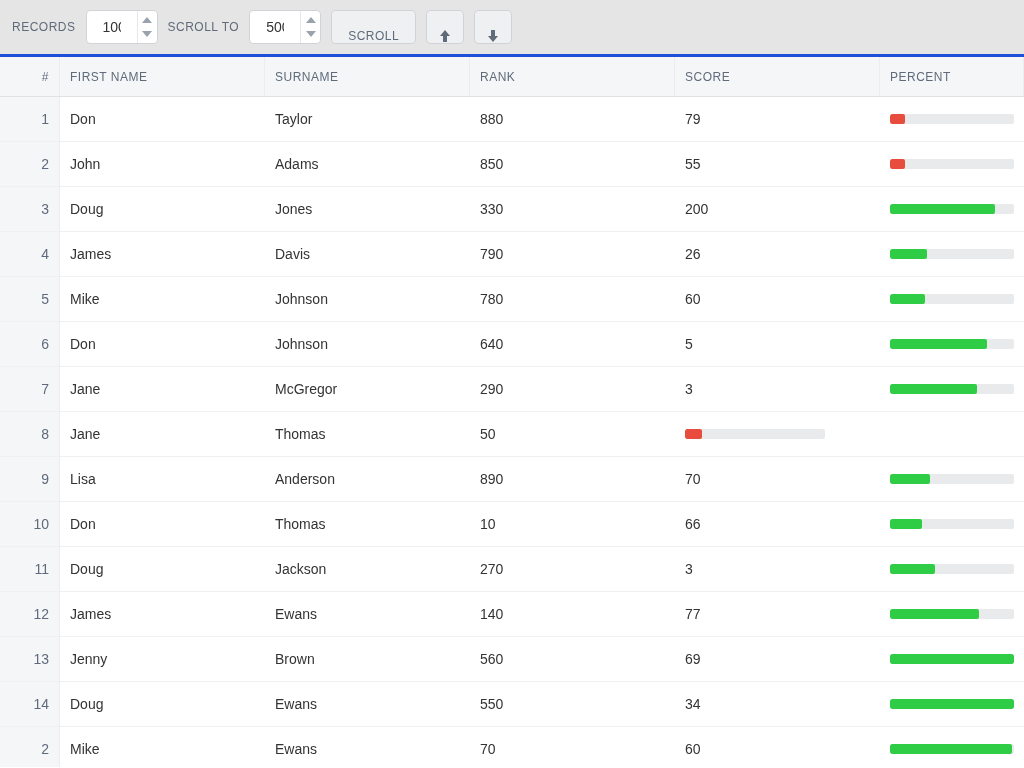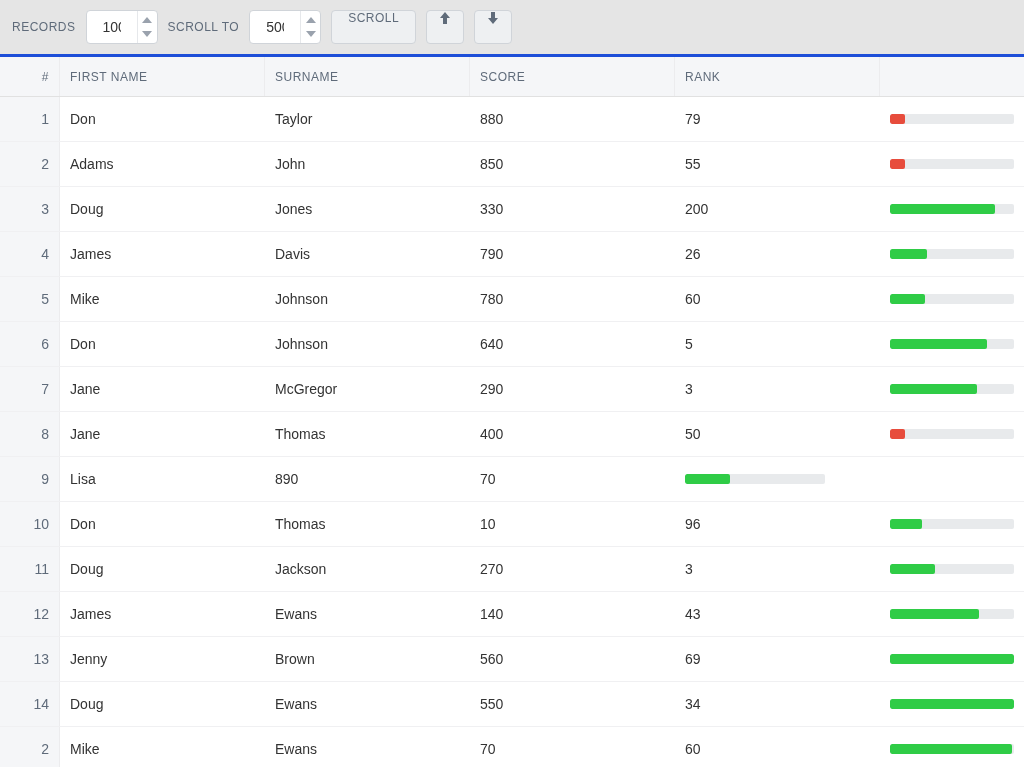--- a/index.html
+++ b/index.html
@@ -67,21 +67,21 @@
     height: 34px;
     padding: 0 16px;
     border: 1px solid #d0d4d9;
     border-radius: 4px;
     background: #eef0f2;
     color: #5f6b7a;
     font-size: 12px;
     letter-spacing: 0.5px;
     cursor: pointer;
     display: inline-flex;
-    align-items: flex-start;
+    align-items: flex-end;
     justify-content: center;
   }
   .btn.icon-btn {
     width: 38px;
     padding: 0;
   }
   .btn svg { display: block; }
 
   
   .grid {
@@ -216,43 +216,44 @@
       </svg>
     </span>
   </button>
 </div>
 
 <div class="grid">
   <div class="grid-header">
     <div class="cell num">#</div>
     <div class="cell">FIRST NAME</div>
     <div class="cell">SURNAME</div>
+    <div class="cell">RANK</div>
     <div class="cell">SCORE</div>
-    <div class="cell">RANK</div>
+    <div class="cell">PERCENT</div>
   </div>
 
   <div class="grid-body" id="grid-body">
       <div class="grid-row">
         <div class="cell numcol">1</div>
         <div class="cell">Don</div>
         <div class="cell">Taylor</div>
         <div class="cell">880</div>
         <div class="cell">79</div>
         <div class="cell">
           <div class="pct-wrap">
             <div class="pct-track">
               <div class="pct-fill red" style="width: 12%;"></div>
             </div>
           </div>
         </div>
       </div>
       <div class="grid-row">
         <div class="cell numcol">2</div>
+        <div class="cell">John</div>
         <div class="cell">Adams</div>
-        <div class="cell">John</div>
         <div class="cell">850</div>
         <div class="cell">55</div>
         <div class="cell">
           <div class="pct-wrap">
             <div class="pct-track">
               <div class="pct-fill red" style="width: 12%;"></div>
             </div>
           </div>
         </div>
       </div>
@@ -323,49 +324,49 @@
             <div class="pct-track">
               <div class="pct-fill green" style="width: 70%;"></div>
             </div>
           </div>
         </div>
       </div>
       <div class="grid-row">
         <div class="cell numcol">8</div>
         <div class="cell">Jane</div>
         <div class="cell">Thomas</div>
-        <div class="cell">400</div>
         <div class="cell">50</div>
         <div class="cell">
           <div class="pct-wrap">
             <div class="pct-track">
               <div class="pct-fill red" style="width: 12%;"></div>
             </div>
           </div>
         </div>
       </div>
       <div class="grid-row">
         <div class="cell numcol">9</div>
         <div class="cell">Lisa</div>
+        <div class="cell">Anderson</div>
         <div class="cell">890</div>
         <div class="cell">70</div>
         <div class="cell">
           <div class="pct-wrap">
             <div class="pct-track">
               <div class="pct-fill green" style="width: 32%;"></div>
             </div>
           </div>
         </div>
       </div>
       <div class="grid-row">
         <div class="cell numcol">10</div>
         <div class="cell">Don</div>
         <div class="cell">Thomas</div>
         <div class="cell">10</div>
-        <div class="cell">96</div>
+        <div class="cell">66</div>
         <div class="cell">
           <div class="pct-wrap">
             <div class="pct-track">
               <div class="pct-fill green" style="width: 26%;"></div>
             </div>
           </div>
         </div>
       </div>
       <div class="grid-row">
         <div class="cell numcol">11</div>
@@ -379,21 +380,21 @@
               <div class="pct-fill green" style="width: 36%;"></div>
             </div>
           </div>
         </div>
       </div>
       <div class="grid-row">
         <div class="cell numcol">12</div>
         <div class="cell">James</div>
         <div class="cell">Ewans</div>
         <div class="cell">140</div>
-        <div class="cell">43</div>
+        <div class="cell">77</div>
         <div class="cell">
           <div class="pct-wrap">
             <div class="pct-track">
               <div class="pct-fill green" style="width: 72%;"></div>
             </div>
           </div>
         </div>
       </div>
       <div class="grid-row">
         <div class="cell numcol">13</div>

